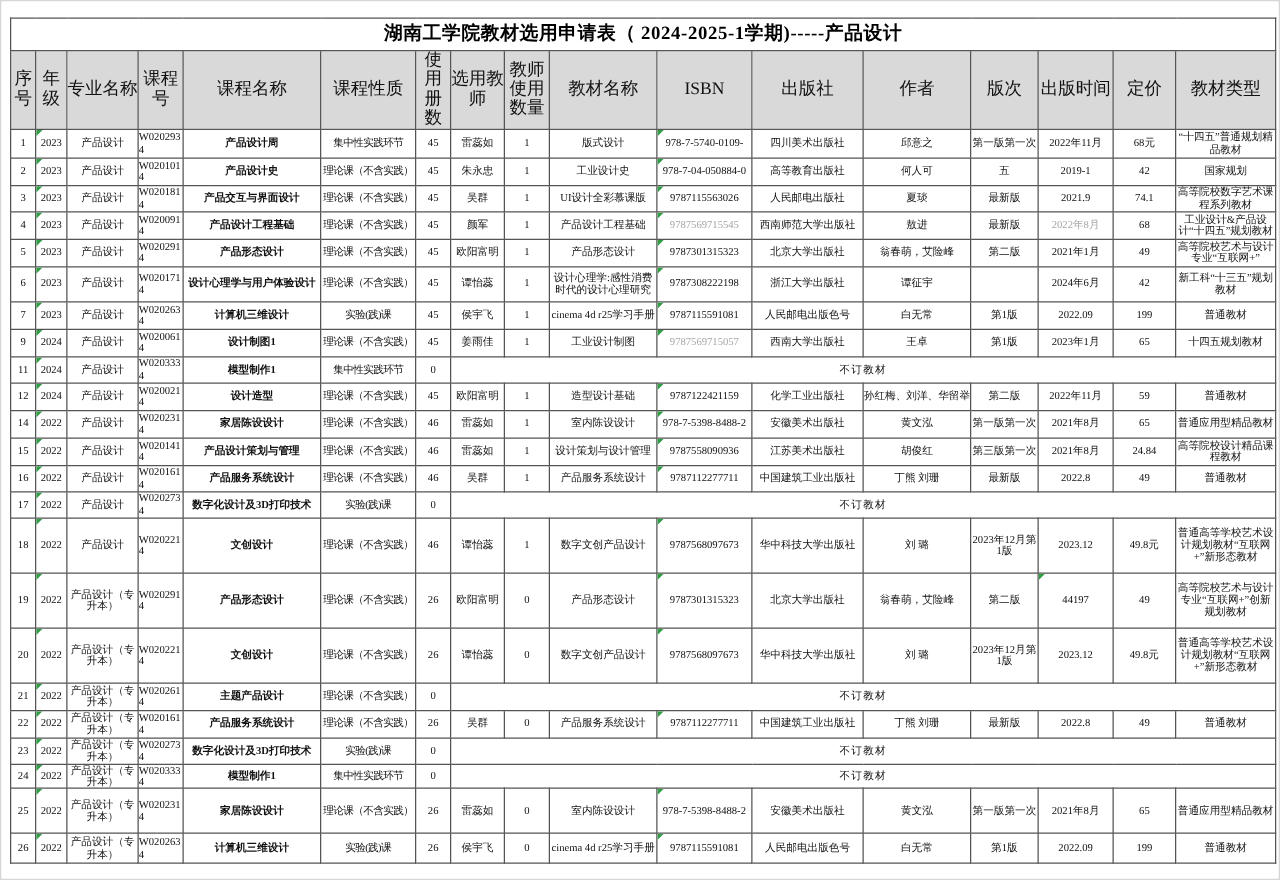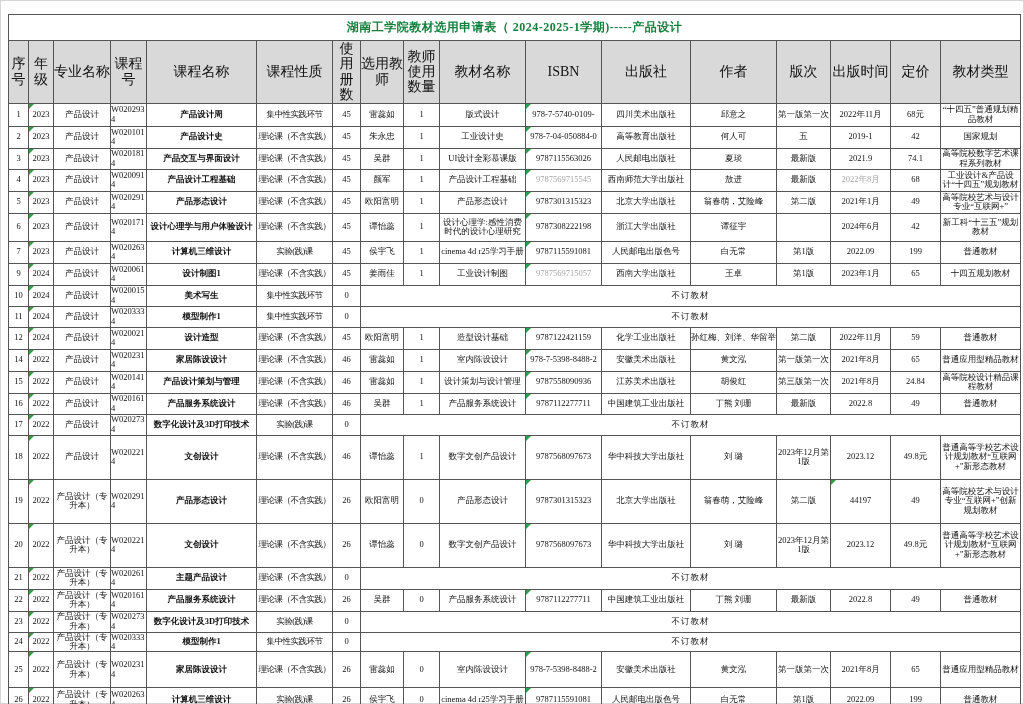--- a/index.html
+++ b/index.html
@@ -28,24 +28,24 @@
     text-align:center;
     vertical-align:middle;
     padding:0;
     overflow:hidden;
     word-break:break-all;
     color:#111;
   }
   tr.title-row td{
     border:1px solid #555;
     height:25px;
-    font-size:12px;
+    font-size:15px;
     font-weight:bold;
     letter-spacing:0.5px;
-    color:#15803d;
+    color:#000000;
     text-align:center;
   }
   tr.header-row th{
     background:#d9d9d9;
     height:30px;
     font-size:14px;
   }
   td.left{text-align:left;}
   td.nw{white-space:nowrap;font-weight:bold;}
   td.c5{letter-spacing:-0.5px;white-space:nowrap;}
@@ -254,30 +254,20 @@
           <td>工业设计制图</td>
           <td class="g dim">9787569715057</td>
           <td>西南大学出版社</td>
           <td>王卓</td>
           <td>第1版</td>
           <td>2023年1月</td>
           <td>65</td>
           <td>十四五规划教材</td>
         </tr>
         <tr style="height: 21px;">
-          <td>10</td>
-          <td class="g">2024</td>
-          <td>产品设计</td>
-          <td class="left">W0200154</td>
-          <td class="nw">美术写生</td>
-          <td class="c5">集中性实践环节</td>
-          <td>0</td>
-          <td colspan="10" class="nobook">不订教材</td>
-        </tr>
-        <tr style="height: 21px;">
           <td>11</td>
           <td class="g">2024</td>
           <td>产品设计</td>
           <td class="left">W0203334</td>
           <td class="nw">模型制作1</td>
           <td class="c5">集中性实践环节</td>
           <td>0</td>
           <td colspan="10" class="nobook">不订教材</td>
         </tr>
         <tr style="height: 22px;">

